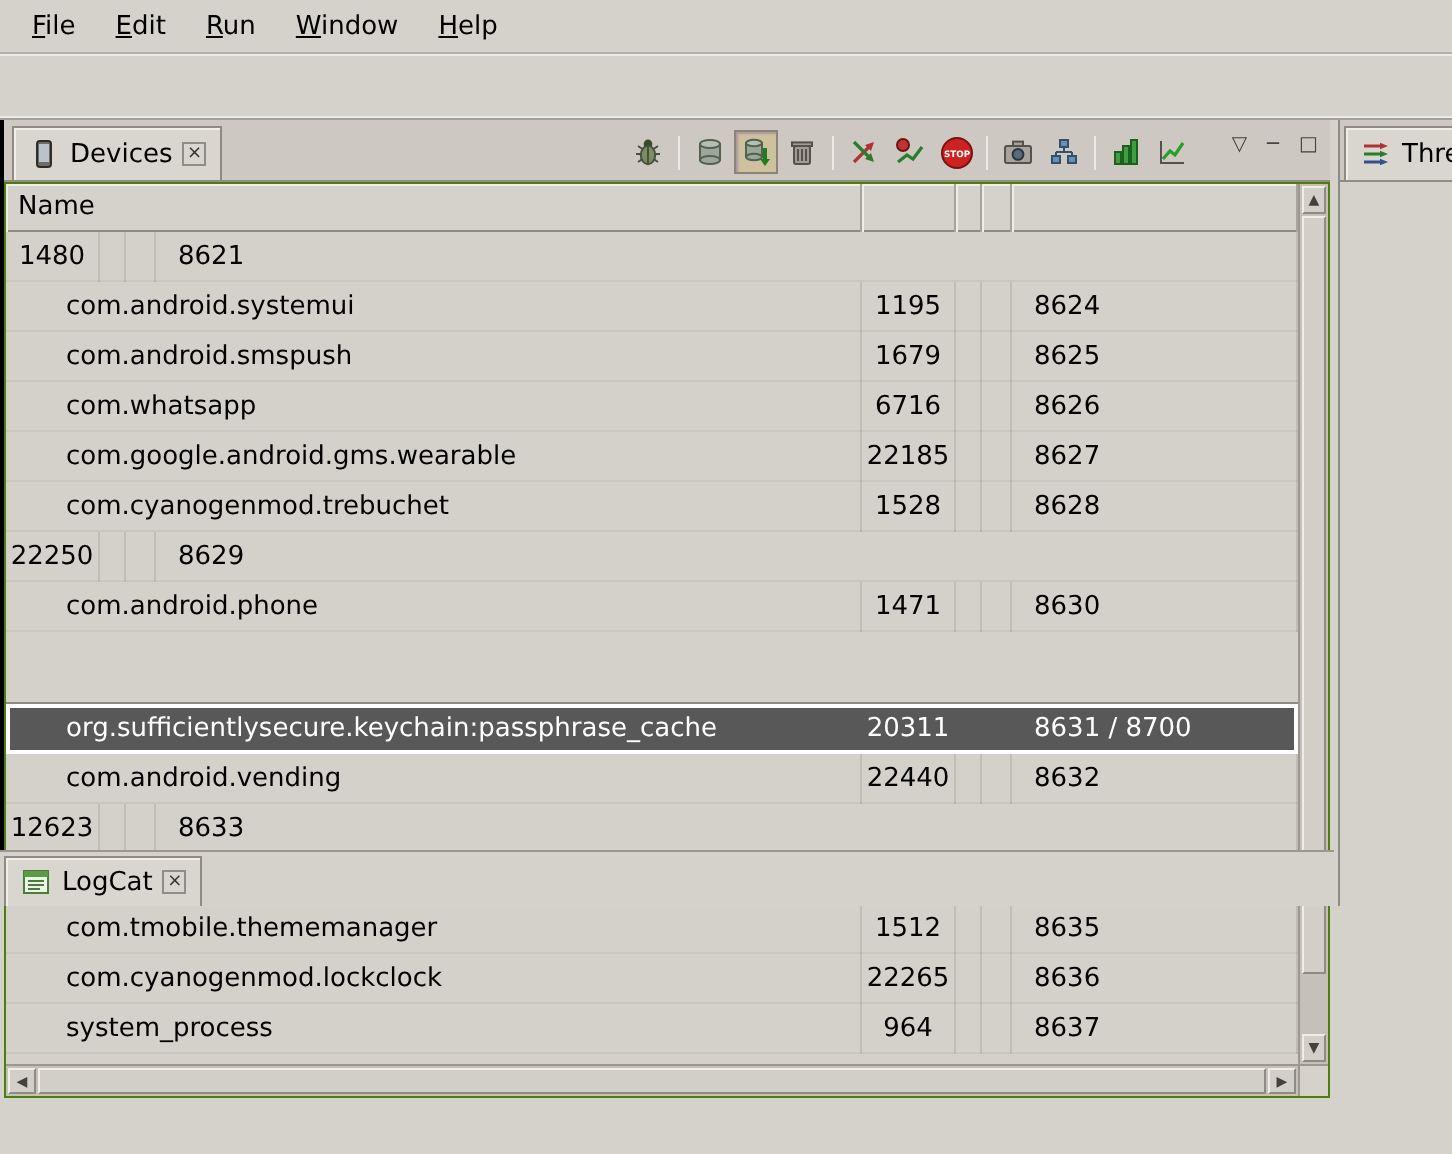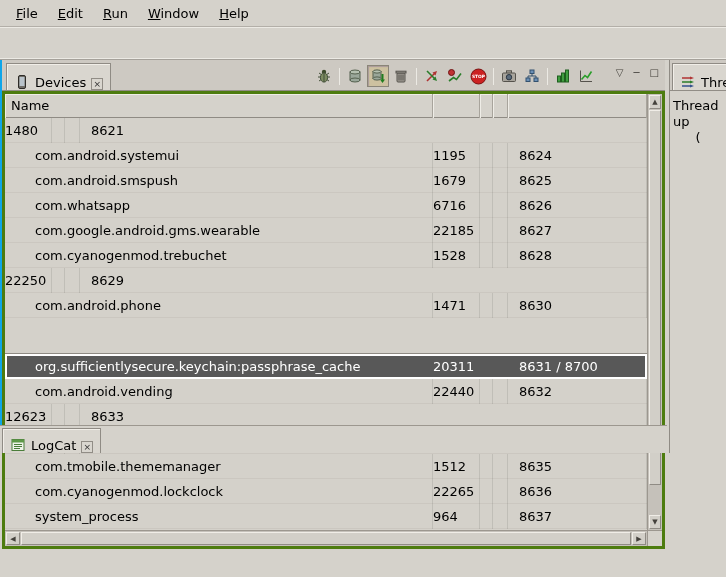--- a/index.html
+++ b/index.html
@@ -1,56 +1,56 @@
 <!DOCTYPE html>
 <html><head>
 <meta charset="utf-8">
 <style>
   * { margin:0; padding:0; box-sizing:border-box; }
   html,body { width:726px; height:577px; overflow:hidden; }
   body { font-family:"DejaVu Sans", "Liberation Sans", sans-serif; font-size:13px; color:#000; background:#d5d2cb; }
-  #app { position:relative; width:726px; height:453px; background:#0ea5e9; }
+  #app { position:relative; width:726px; height:453px; background:#000000; }
 
   
   .menubar { position:absolute; top:0; left:0; right:0; height:26px; display:flex; align-items:center; padding-left:6px; background:#d5d2cb; }
   .menu-item { padding:4px 10px; cursor:default; white-space:nowrap; }
   .menu-item u { text-decoration:underline; }
 
   
   .main-toolbar { position:absolute; top:26px; left:0; right:0; height:34px; background:#d5d2cb;
     border-top:1px solid #b3afa8; border-bottom:1px solid #a5a19a;
     box-shadow: inset 0 1px 0 #eceae4, inset 0 -1px 0 #eceae4; }
 
   
   .tabbar { position:relative; height:31px; background:#cdc9c2; border-bottom:1px solid #918d86; padding:3px 0 0 4px; white-space:nowrap; }
-  .view-tab { display:inline-flex; align-items:flex-end; gap:5px; height:27px; padding:0 7px; background:#d9d6cf;
+  .view-tab { display:inline-flex; align-items:center; gap:5px; height:27px; padding:0 7px; background:#d9d6cf;
     border:1px solid #8f8b84; border-bottom:none; box-shadow: inset 1px 1px 0 #f1eee8; cursor:default; overflow:hidden; }
   .tab-label { white-space:nowrap; }
   .close-box { display:inline-flex; align-items:center; justify-content:center; width:12px; height:12px; font-size:9px; line-height:1;
     border:1px solid #918d86; color:#333; background:#d9d6cf; }
 
   
   .left-panel { position:absolute; left:2px; top:60px; width:663px; height:489px; }
   .panel-toolbar { position:absolute; right:68px; top:5px; display:flex; align-items:center; gap:1px; }
   .tool-btn { width:22px; height:22px; display:flex; align-items:center; justify-content:center; cursor:default; }
   .tool-btn.pressed { background:#cdc1a0; border:1px solid #8a8578; box-shadow: inset 1px 1px 1px #a99; }
   .tool-sep { width:1px; height:17px; background:#9c978f; border-right:1px solid #eceae4; margin:0 3px; }
   .window-controls { position:absolute; right:4px; top:7px; display:flex; align-items:center; gap:6px; }
   .win-btn { font-size:10px; color:#44413c; line-height:1; cursor:default; padding:1px 2px; }
 
-  .table-frame { position:absolute; top:31px; left:0; right:0; bottom:0; border:3px solid #4d7c0f; background:#d4d1ca; }
+  .table-frame { position:absolute; top:31px; left:0; right:0; bottom:0; border:1px solid #4d7c0f; background:#d4d1ca; }
   .thead { position:absolute; top:0; left:0; right:15px; height:24px; display:flex; background:#d5d2cb; border-bottom:1px solid #8f8b84; }
   .th { height:24px; line-height:23px; padding-left:6px; border-right:1px solid #a8a49c; box-shadow: inset 1px 1px 0 #efede7; overflow:hidden; white-space:nowrap; }
   .c0 { width:428px; } .c1 { width:47px; } .c2 { width:13px; } .c3 { width:15px; } .c4 { flex:1; }
 
   .tbody { position:absolute; top:24px; left:0; right:15px; bottom:16px; overflow:hidden; background:#d4d1ca; }
   .trow { display:flex; height:25px; line-height:25px; background:#d4d1ca; box-shadow: inset 0 -1px 0 #cbc7c0; cursor:default; }
   .cell { overflow:hidden; white-space:nowrap; border-right:1px solid rgba(0,0,0,0.09); }
   .cell-name { width:428px; padding-left:30px; }
-  .cell-pid  { width:47px; text-align:left; padding-right:0; }
+  .cell-pid  { width:47px; text-align:center; padding-right:0; }
   .cell-e1 { width:13px; } .cell-e2 { width:15px; }
   .cell-port { flex:1; padding-left:11px; }
   .trow.selected { background:#585858; color:#fff; box-shadow: inset 0 0 0 2px #ffffff, 0 1px 0 #8f8b84, 0 -1px 0 #8f8b84; margin-top: 36px; }
   .trow.selected .cell { border-right-color:transparent; }
 
   
   .vscroll { position:absolute; top:0; right:0; width:15px; bottom:16px; background:#c5c1ba; border-left:1px solid #9c978f; }
   .vs-btn { position:absolute; left:1px; right:1px; height:14px; display:flex; align-items:center; justify-content:center;
     font-size:7px; color:#44413c; background:#d2cfc8; border:1px solid; border-color:#f0ede7 #8f8b84 #8f8b84 #f0ede7; }
   .vs-btn.up { top:1px; } .vs-btn.down { bottom:1px; }
@@ -338,24 +338,20 @@
             <polygon points="14,4 10,2.4 10,5.6" fill="#b03333"></polygon>
             <line x1="2" y1="8" x2="10" y2="8" stroke="#2a7d2a" stroke-width="1.5"></line>
             <polygon points="14,8 10,6.4 10,9.6" fill="#2a7d2a"></polygon>
             <line x1="2" y1="12" x2="10" y2="12" stroke="#33518e" stroke-width="1.5"></line>
             <polygon points="14,12 10,10.4 10,13.6" fill="#33518e"></polygon>
           </svg>
         </span>
         <span class="tab-label">Threads</span>
       </div>
     </div>
-    <div class="rp-content">
-      <div>Thread up</div>
-      <div class="rp-line2">(</div>
-    </div>
   </div>
 
   <div class="bottom-bar">
     <div class="view-tab">
       <span>
         <svg width="16" height="16" viewBox="0 0 16 16">
           <rect x="2" y="2.5" width="12" height="11" fill="#eef3e8" stroke="#4a7d3a"></rect>
           <rect x="2" y="2.5" width="12" height="3" fill="#5e9948"></rect>
           <line x1="4" y1="7.5" x2="12" y2="7.5" stroke="#4a7d3a"></line>
           <line x1="4" y1="9.5" x2="12" y2="9.5" stroke="#4a7d3a"></line>

